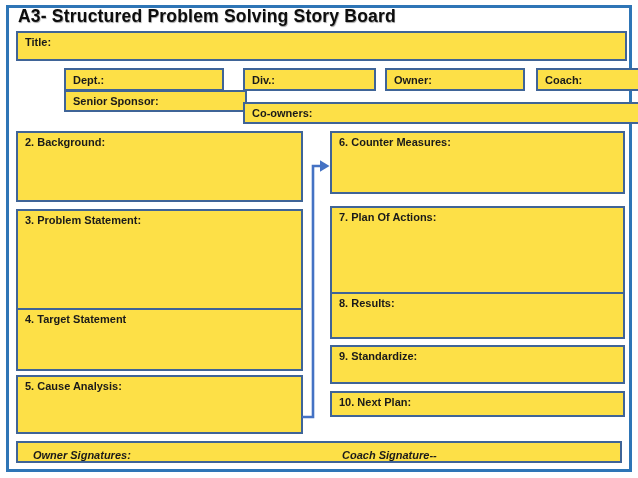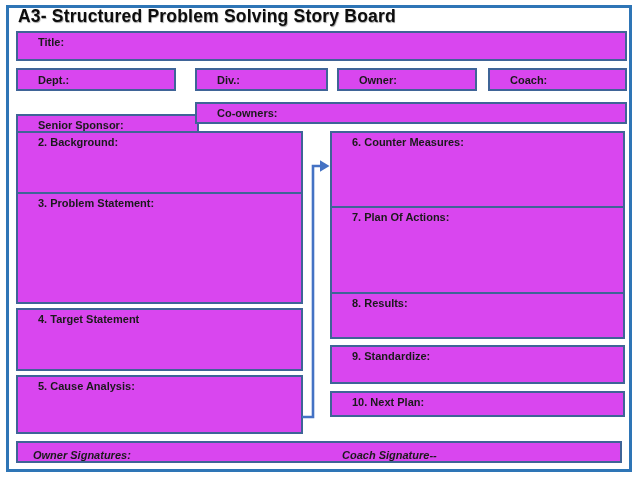--- a/index.html
+++ b/index.html
@@ -28,51 +28,50 @@
     font-size: 17.5px;
     font-weight: bold;
     color: #0d0d0d;
     letter-spacing: 0.2px;
     text-shadow: 0.6px 0.6px 0.8px rgba(90,90,90,0.55);
     white-space: nowrap;
   }
   .box {
     position: absolute;
     border: 2px solid #3F6497;
-    background: #d946ef;
-    padding-left: 13px;
+    background: #fde047;
   }
   .box .lbl {
     display: block;
     padding: 3px 7px;
     font-size: 11px;
     font-weight: bold;
     color: #1a1a1a;
     white-space: nowrap;
   }
-  .box.center-v { display: flex; align-items: center; }
+  .box.center-v { display: flex; align-items: center; margin-left: 48px; }
   .box.center-v .lbl { padding: 0 7px; }
 
   
   .title-box   { left: 16px;  top: 31px;  width: 611px; height: 30px; }
   .dept-box    { left: 16px;  top: 68px;  width: 160px; height: 23px; }
   .div-box     { left: 195px; top: 68px;  width: 133px; height: 23px; }
   .owner-box   { left: 337px; top: 68px;  width: 140px; height: 23px; }
   .coach-box   { left: 488px; top: 68px;  width: 139px; height: 23px; }
-  .sponsor-box { left: 16px;  top: 114px; width: 183px; height: 22px; }
+  .sponsor-box { left: 16px;  top: 90px; width: 183px; height: 22px; }
   .coowners-box{ left: 195px; top: 102px; width: 432px; height: 22px; text-align: right; }
 
   
   .box2  { left: 16px;  top: 131px; width: 287px; height: 71px; }
-  .box3  { left: 16px;  top: 192px; width: 287px; height: 112px; }
+  .box3  { left: 16px;  top: 209px; width: 287px; height: 112px; }
   .box4  { left: 16px;  top: 308px; width: 287px; height: 63px; }
   .box5  { left: 16px;  top: 375px; width: 287px; height: 59px; }
 
   
-  .box6  { left: 330px; top: 131px; width: 295px; height: 77px; }
+  .box6  { left: 330px; top: 131px; width: 295px; height: 63px; }
   .box7  { left: 330px; top: 206px; width: 295px; height: 97px; }
   .box8  { left: 330px; top: 292px; width: 295px; height: 47px; }
   .box9  { left: 330px; top: 345px; width: 295px; height: 39px; }
   .box10 { left: 330px; top: 391px; width: 295px; height: 26px; }
 
   
   .sig-box { left: 16px; top: 441px; width: 606px; height: 22px; }
   .sig-box .lbl { position: absolute; top: 3px; }
   .sig-owner { left: 8px; font-style: italic; }
   .sig-coach { left: 317px; font-style: italic; }

